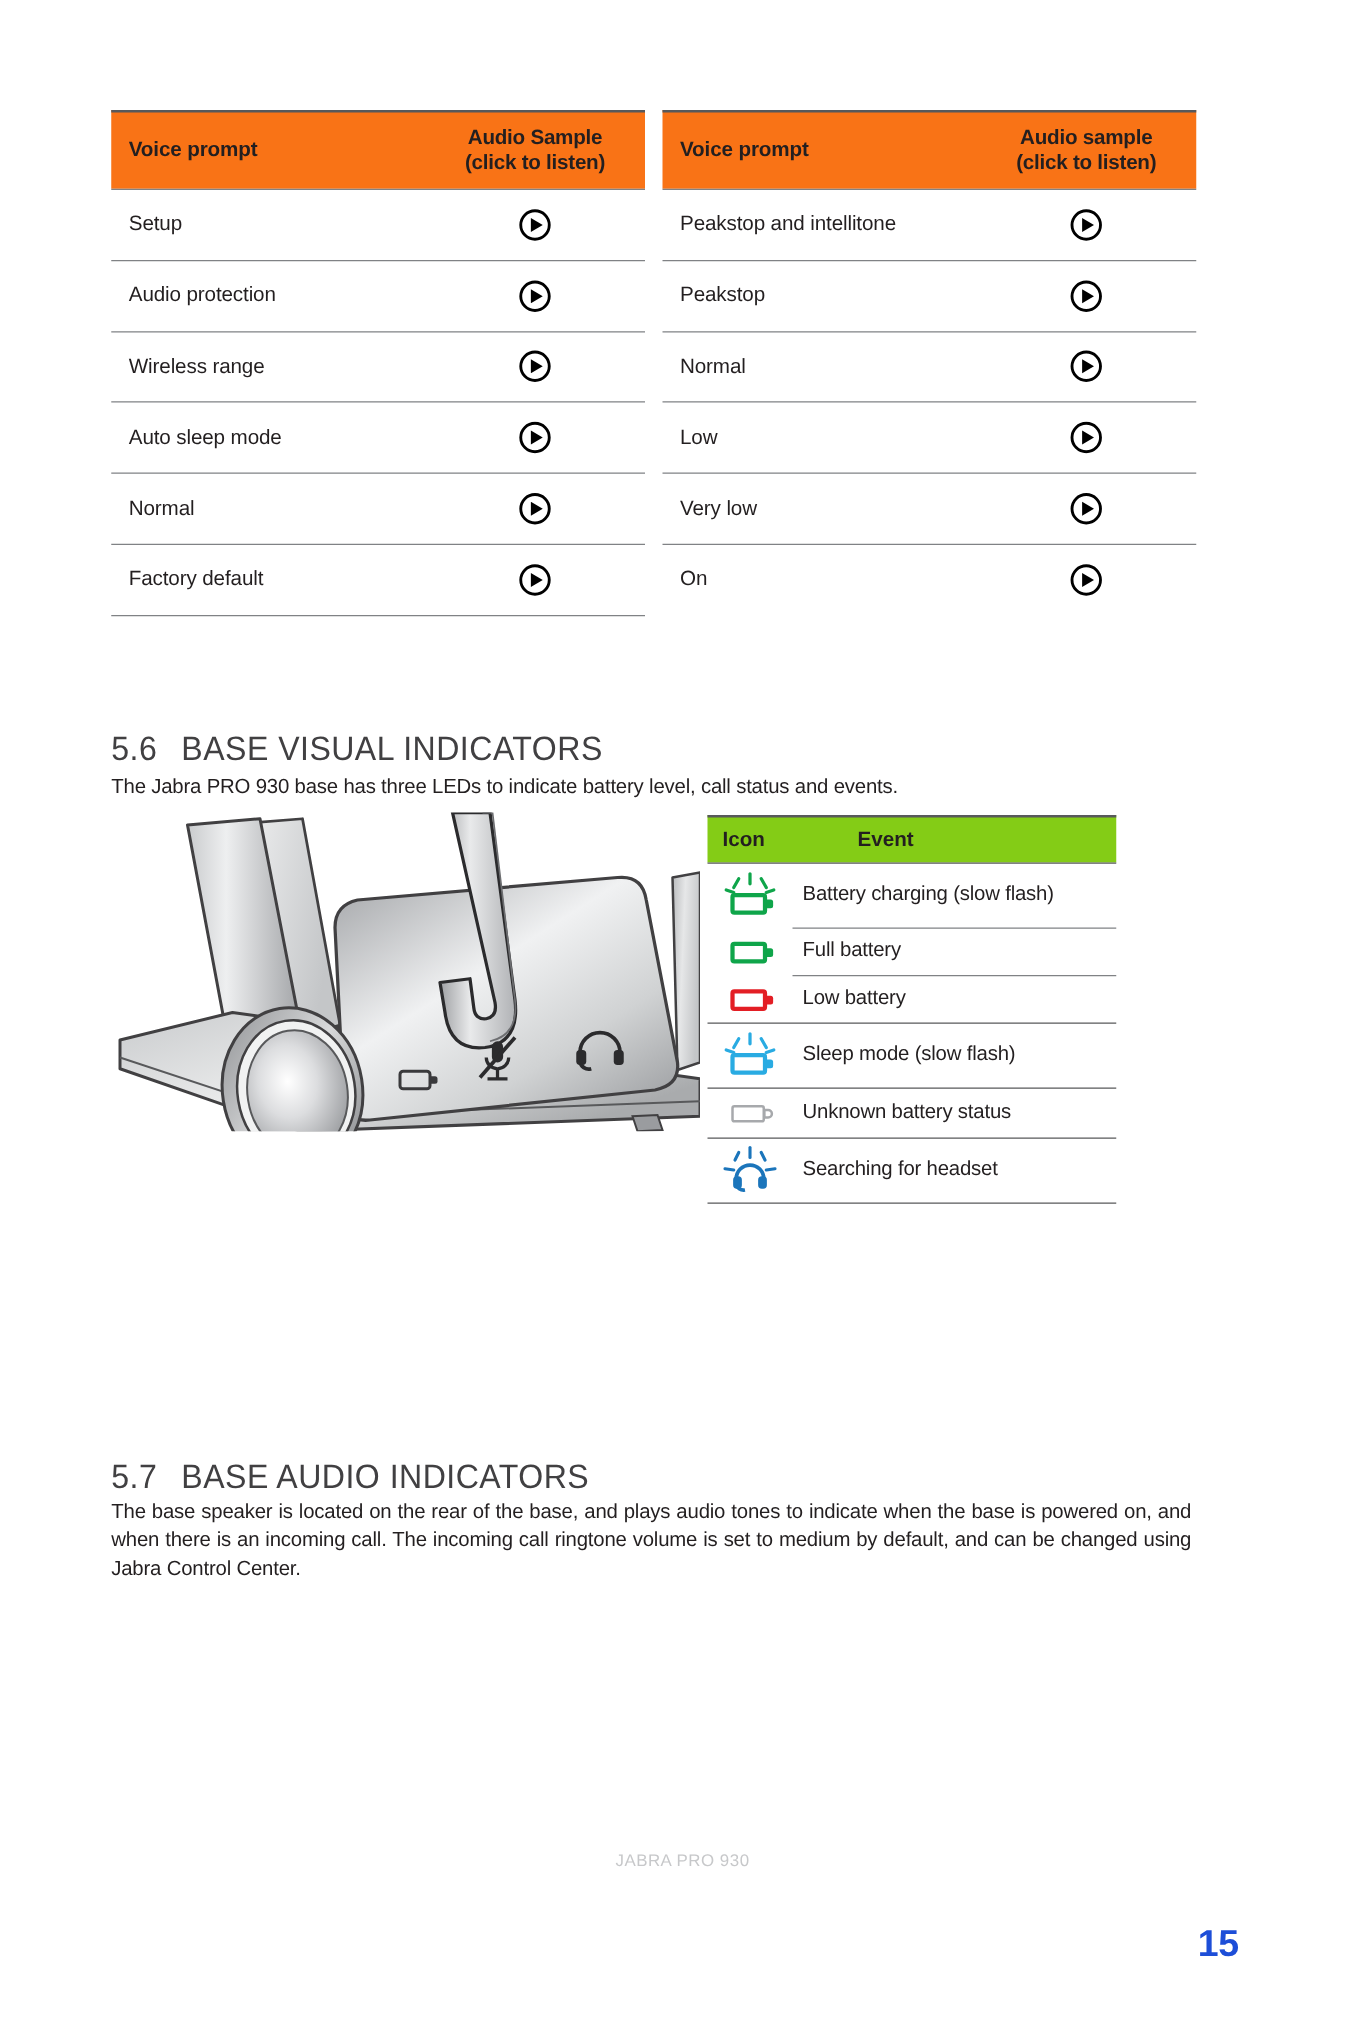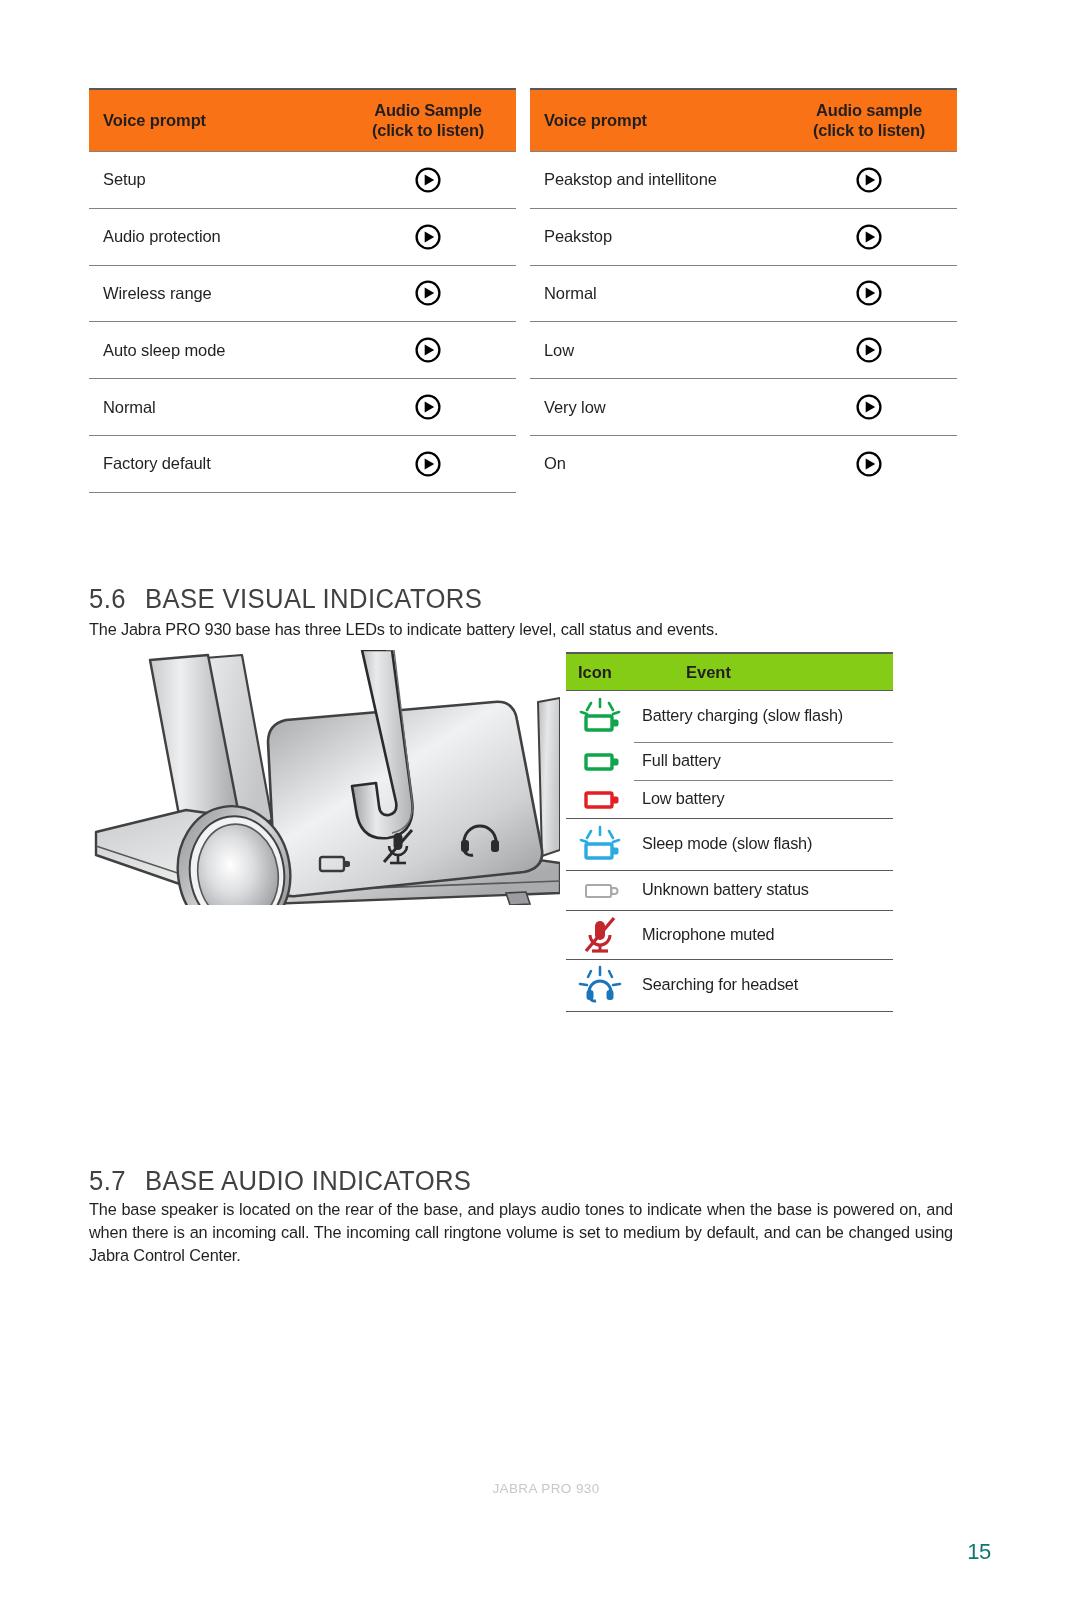--- a/index.html
+++ b/index.html
@@ -186,23 +186,23 @@
     text-align: center;
     font-size: 13.5px;
     letter-spacing: 0.4px;
     color: #c7c8ca;
     margin-left: 12px;
   }
   .page-num {
     position: absolute;
     right: 89px;
     top: 1539px;
-    font-size: 22px;
-    font-weight: normal;
-    color: #0f766e;
+    font-size: 30px;
+    font-weight: bold;
+    color: #1d4ed8;
     letter-spacing: -0.3px;
   }
 </style>
 </head>
 <body>
 
 <div class="page">
 
   <div class="vp-tables">
 
@@ -509,32 +509,20 @@
     <div class="ie-row" style="min-height:40px">
       <div class="c-icon">
         <svg width="56" height="26" viewBox="0 0 56 26">
           <rect x="14" y="8" width="25" height="12" rx="1.5" fill="none" stroke="#a7a9ac" stroke-width="2"></rect>
           <path d="M39.5,11 h3 a2.6,2.6 0 0 1 0,6 h-3 z" fill="none" stroke="#a7a9ac" stroke-width="2"></path>
         </svg>
       </div>
       <div class="c-event">Unknown battery status</div>
     </div>
 
-    <div class="ie-row" style="min-height:49px">
-      <div class="c-icon">
-        <svg width="56" height="42" viewBox="0 0 56 42">
-          <rect x="23" y="7" width="10" height="19" rx="5" fill="#c1272d"></rect>
-          <path d="M18,21 a10,10 0 0 0 20,0" fill="none" stroke="#c1272d" stroke-width="3"></path>
-          <line x1="28" y1="30" x2="28" y2="37" stroke="#c1272d" stroke-width="3"></line>
-          <line x1="20" y1="37" x2="36" y2="37" stroke="#c1272d" stroke-width="3.2"></line>
-          <line x1="14" y1="37" x2="42" y2="4" stroke="#c1272d" stroke-width="3.4"></line>
-        </svg>
-      </div>
-      <div class="c-event">Microphone muted</div>
-    </div>
 
 
     <div class="ie-row" style="min-height:52px">
       <div class="c-icon">
         <svg width="56" height="46" viewBox="0 0 56 46">
           <g stroke="#1b75bb" stroke-width="2.5" stroke-linecap="round" fill="none">
             <line x1="19" y1="9" x2="16" y2="15"></line>
             <line x1="28" y1="5" x2="28" y2="13"></line>
             <line x1="37" y1="9" x2="40" y2="15"></line>
             <line x1="8" y1="22" x2="15" y2="23"></line>

